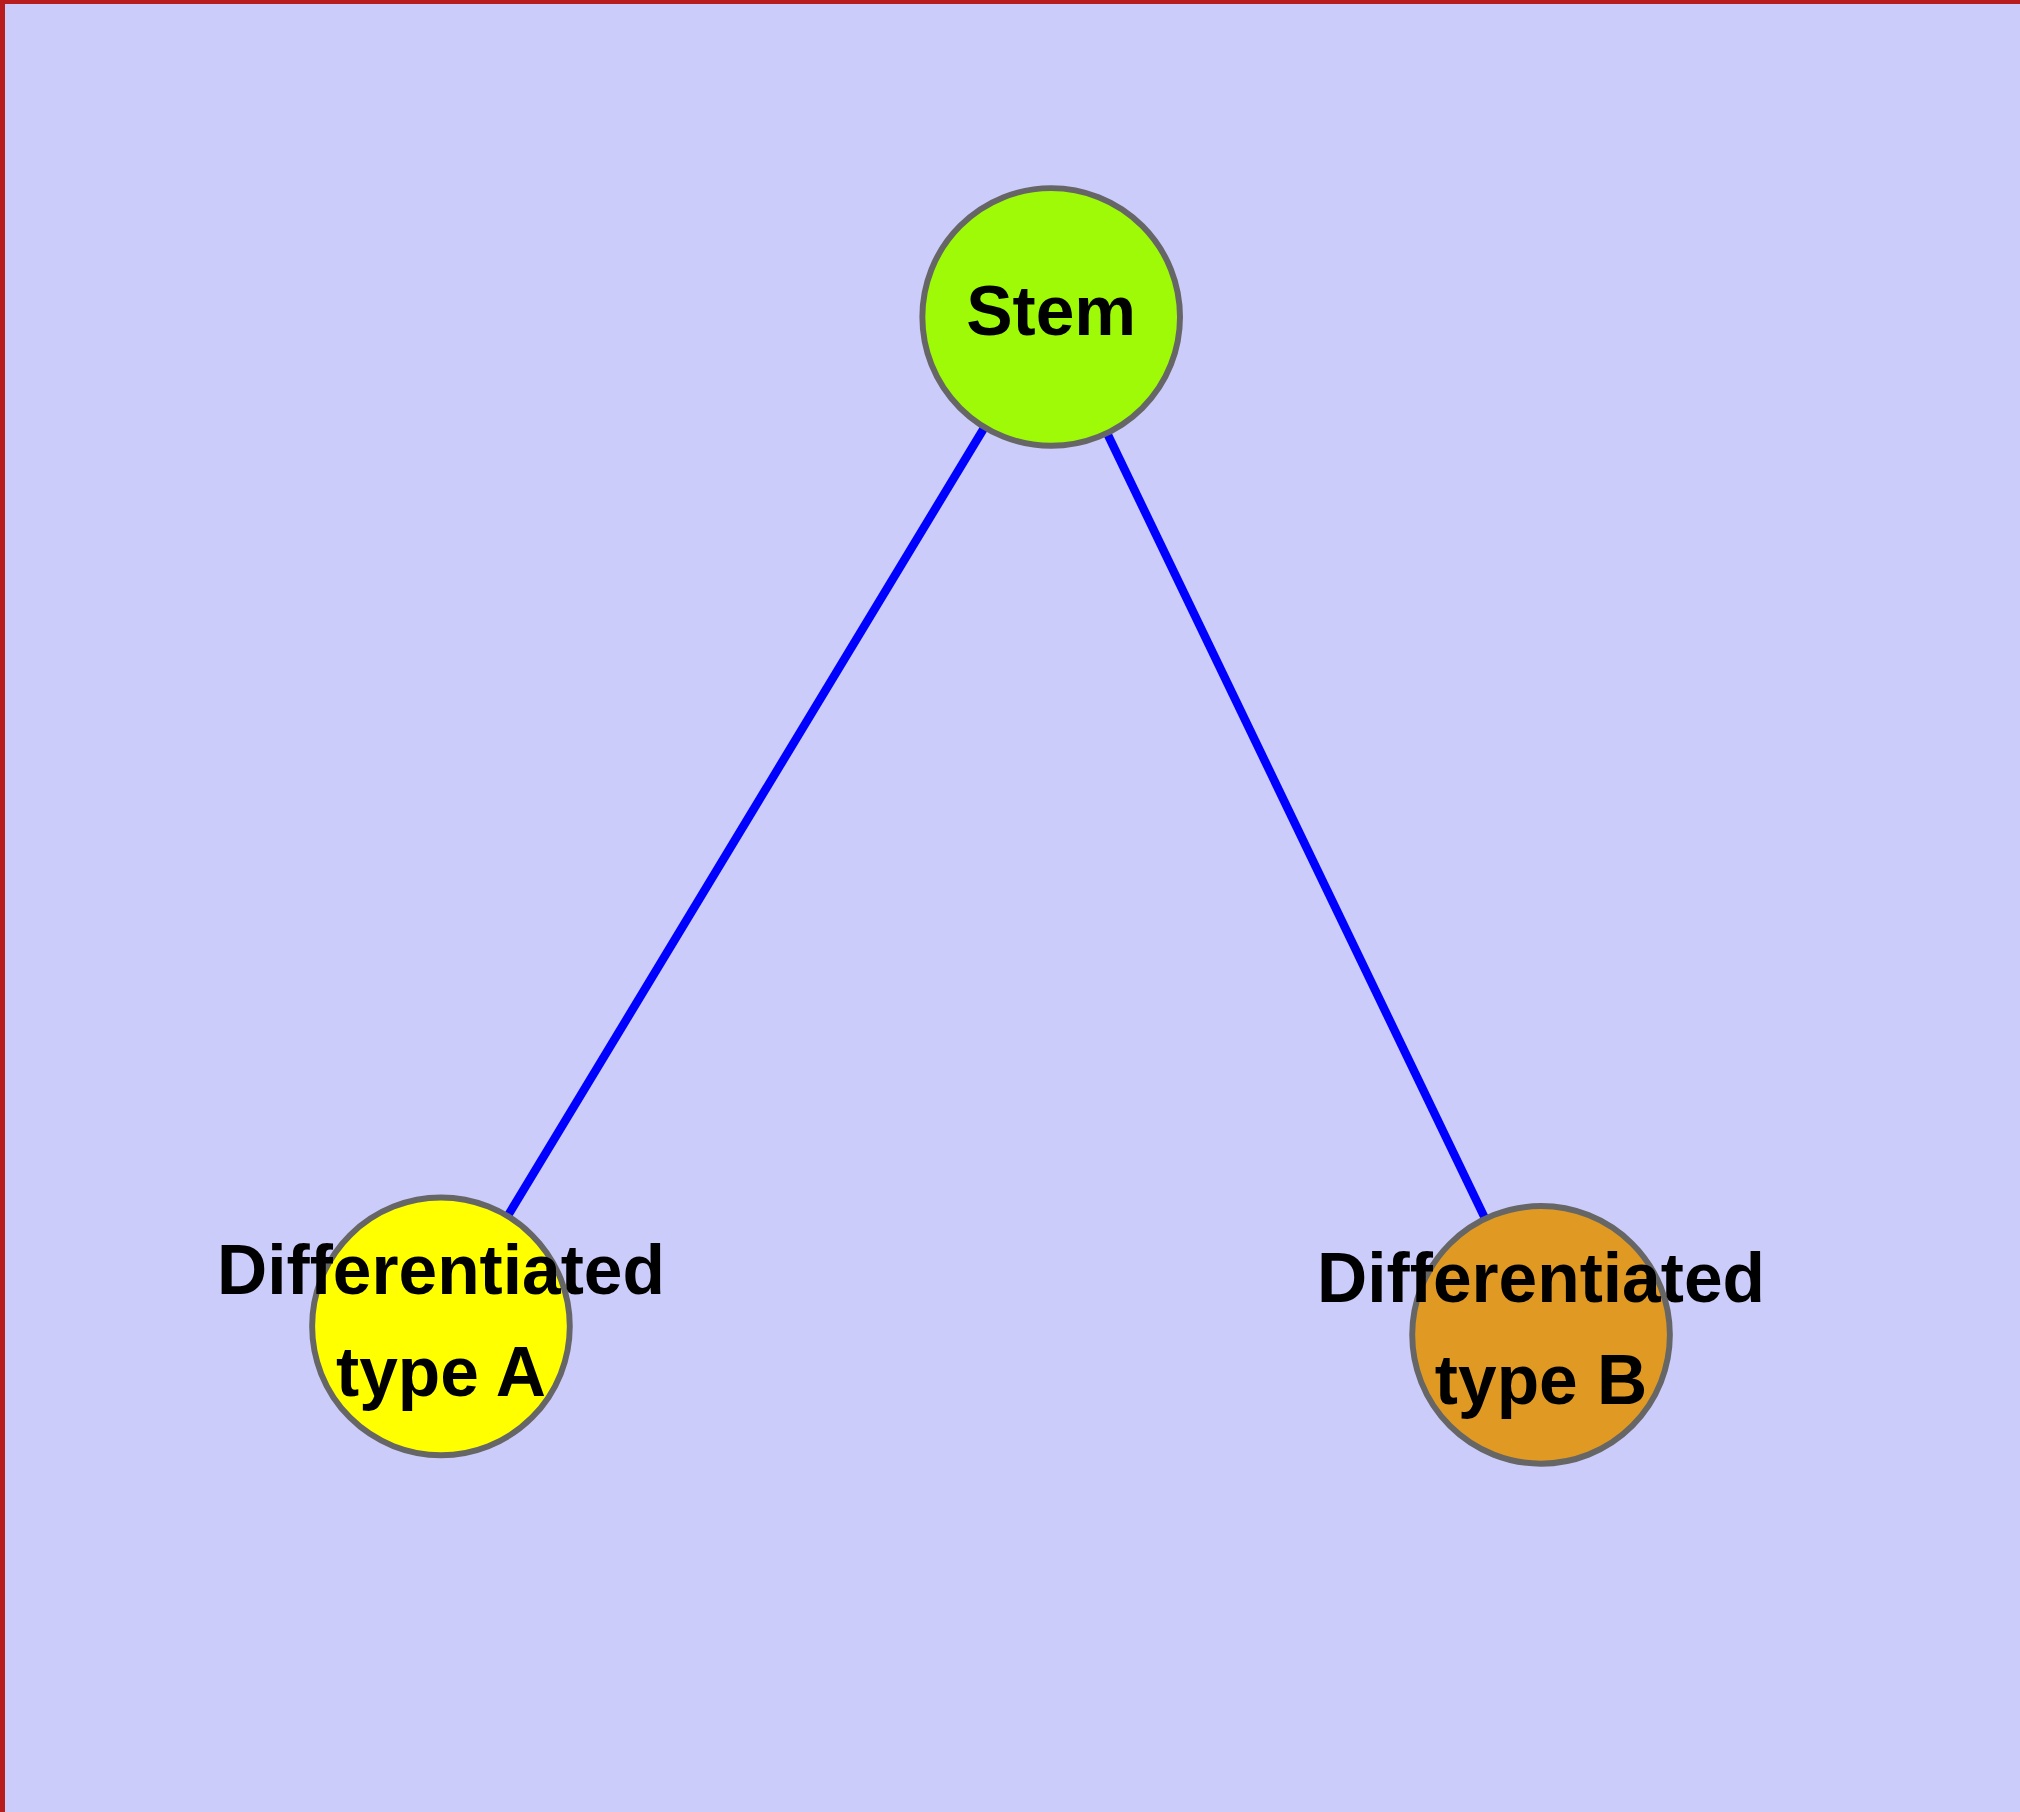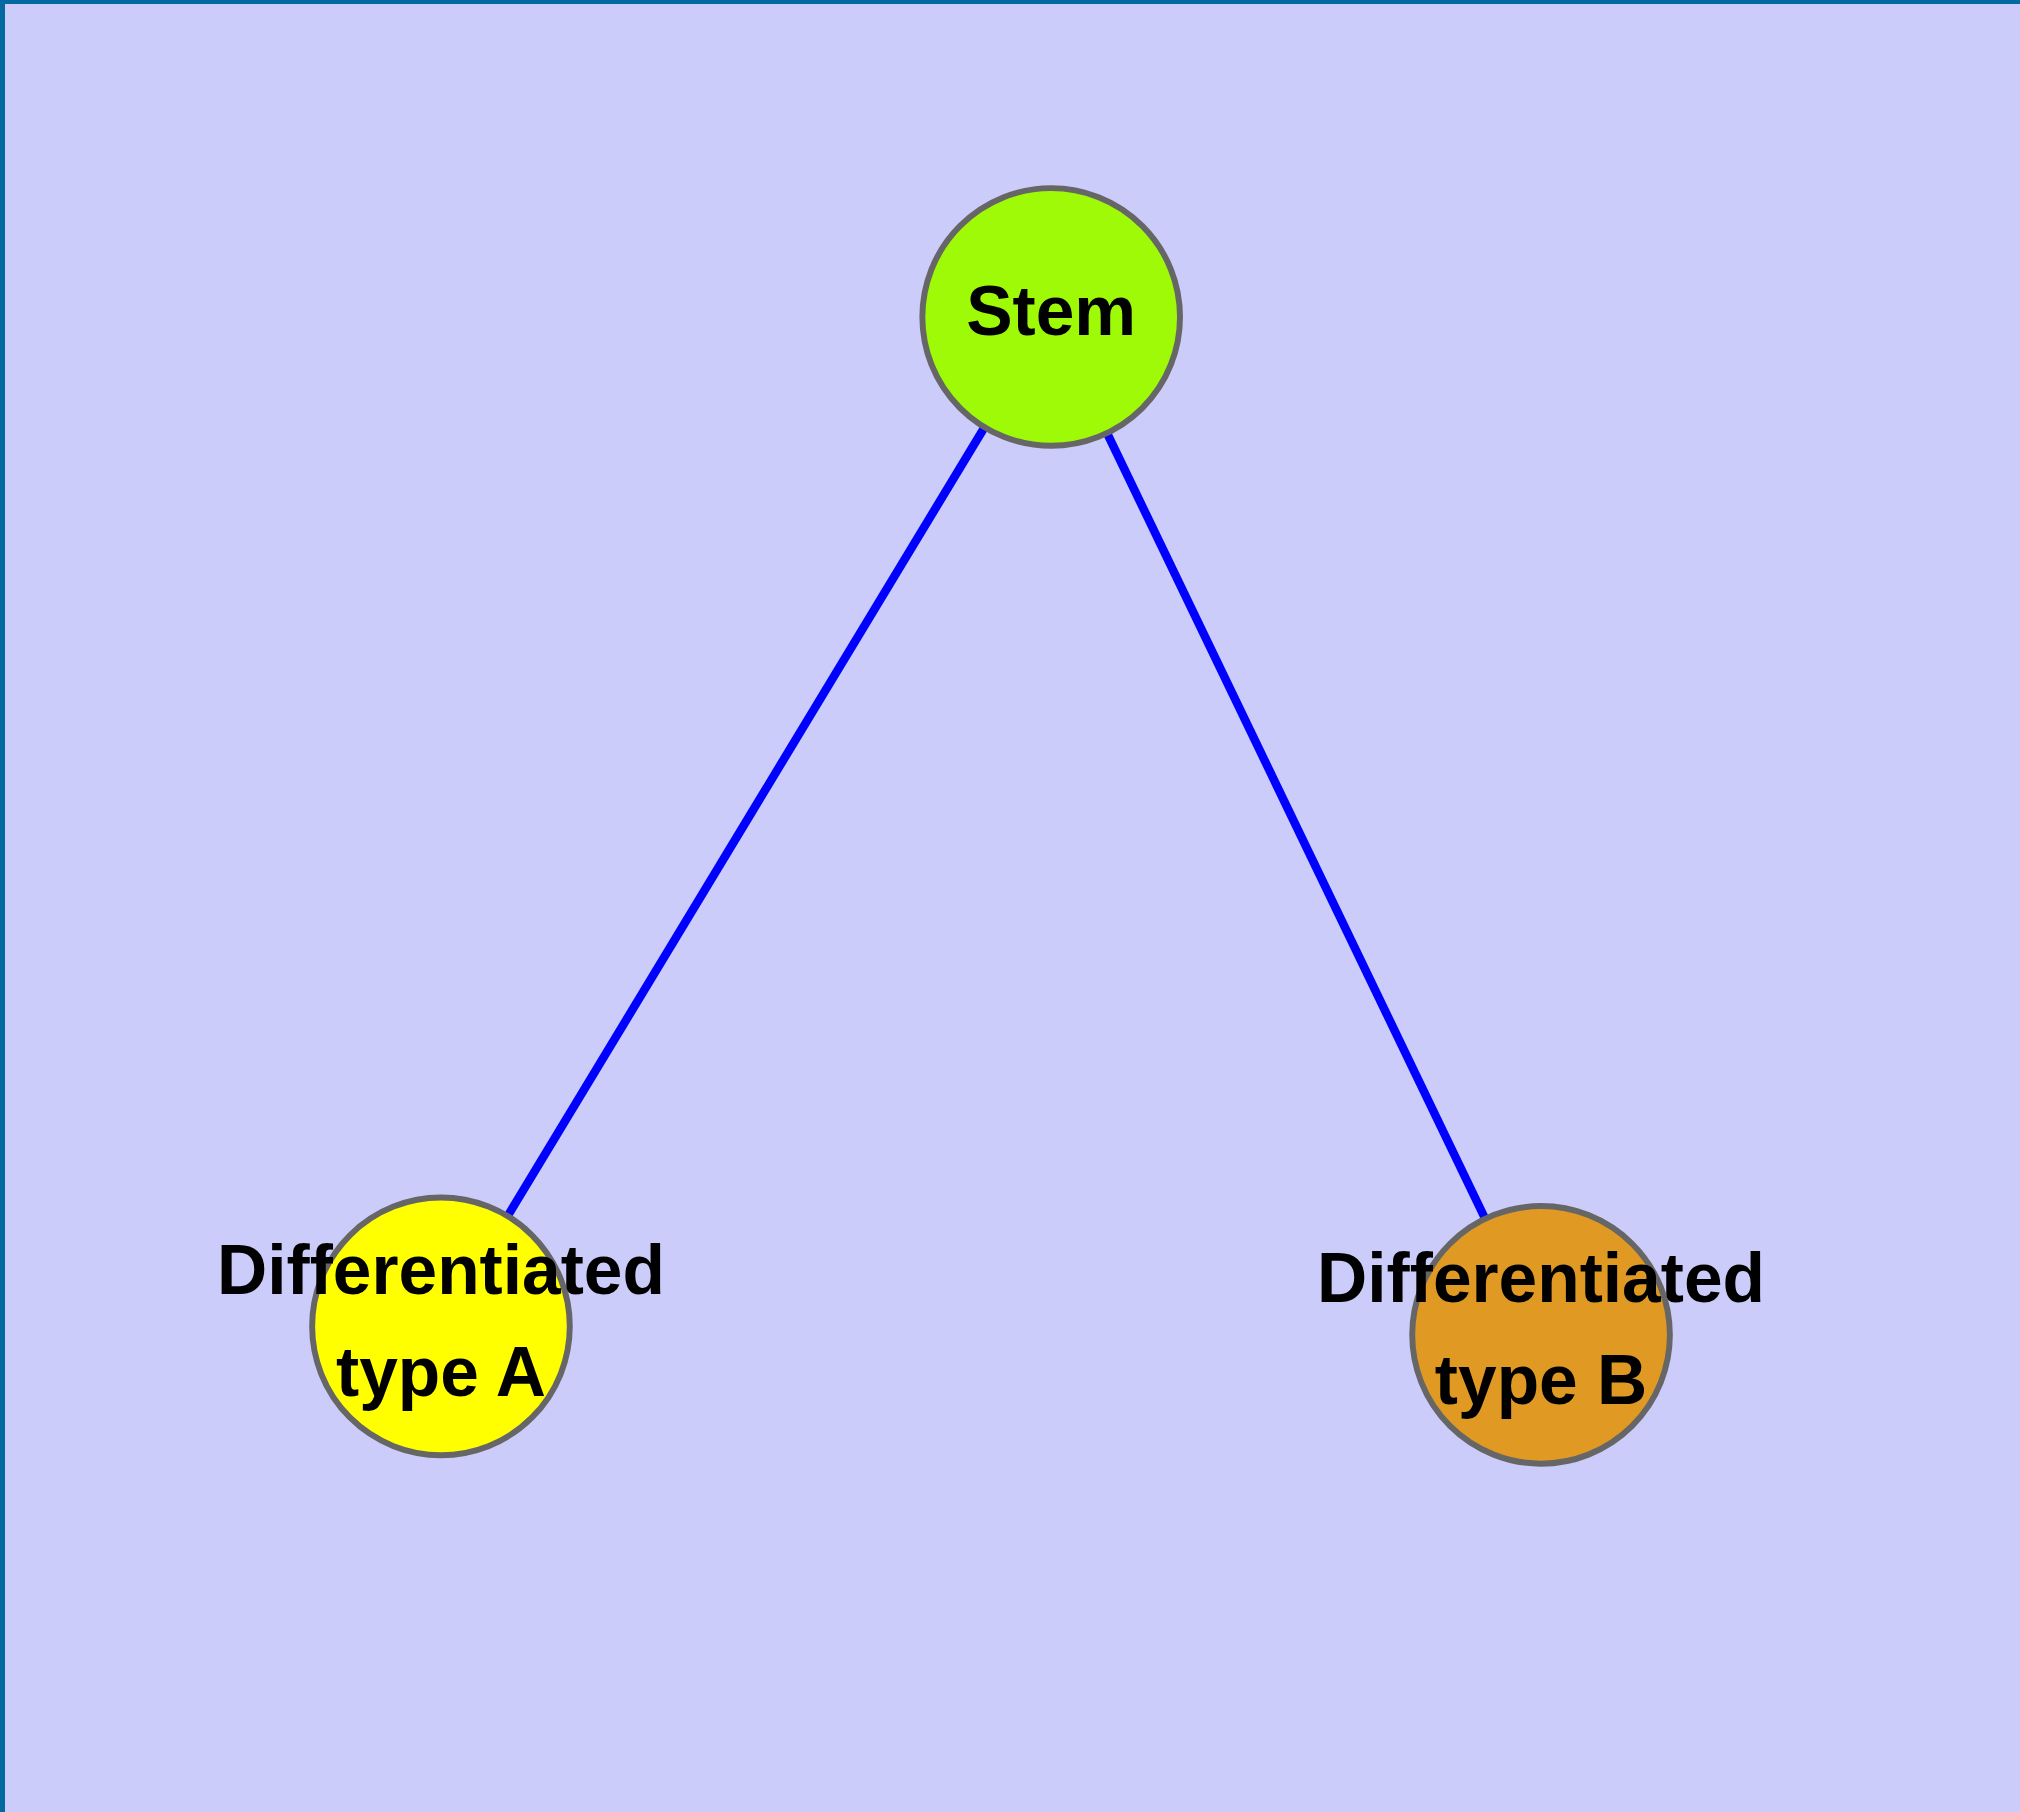--- a/index.html
+++ b/index.html
@@ -5,21 +5,21 @@
 <style>
   html, body {
     margin: 0;
     padding: 0;
     background: #ffffff;
   }
   #canvas {
     position: relative;
     width: 2021px;
     height: 1812px;
-    background: #0369a1;
+    background: #b91c1c;
     overflow: hidden;
     font-family: "Liberation Sans", "DejaVu Sans", sans-serif;
   }
   #plot-area {
     position: absolute;
     left: 5.1px;
     top: 4.2px;
     width: 2015px;
     height: 1808px;
     background: #ccccfa;

